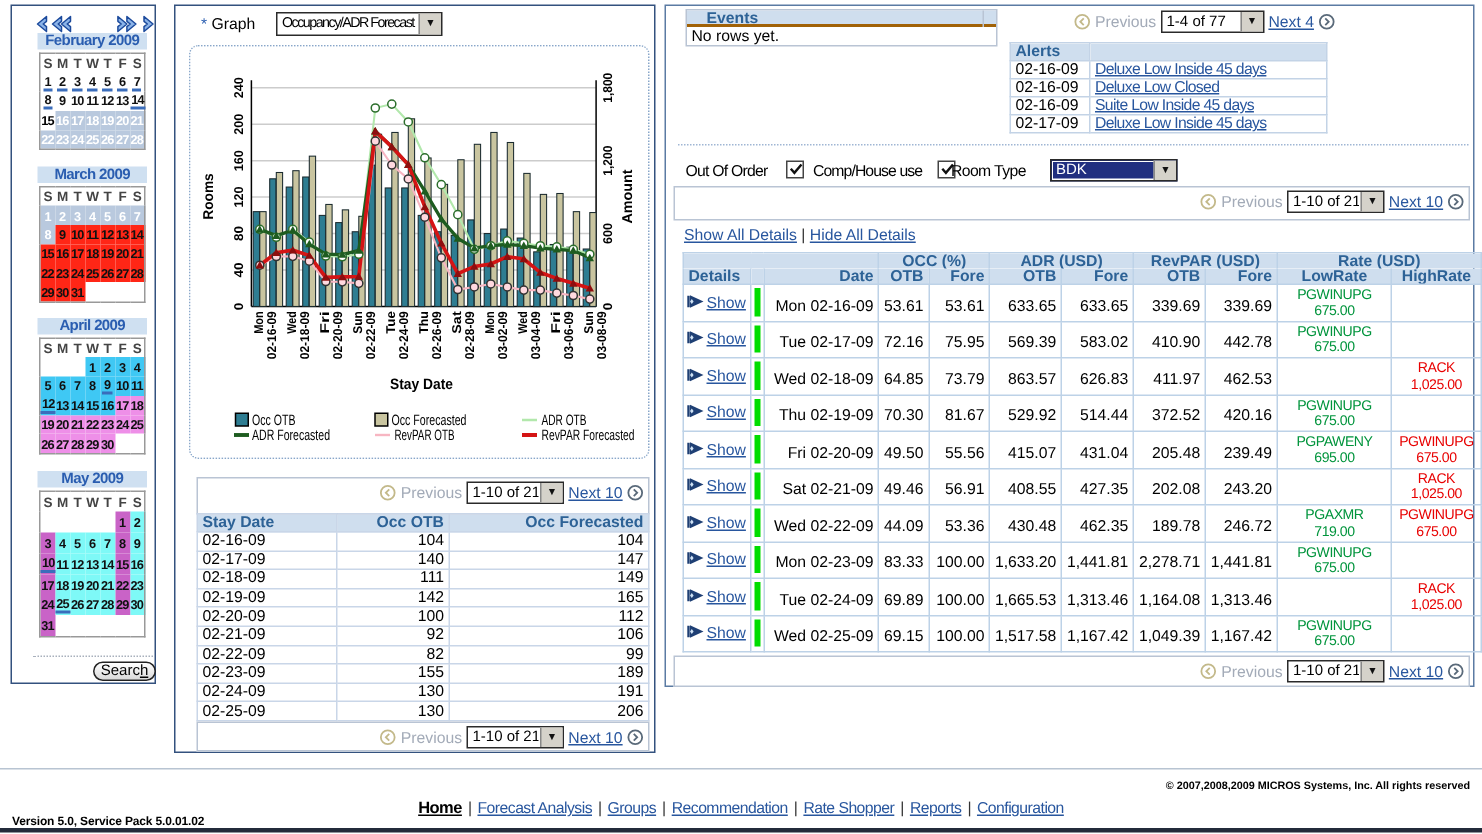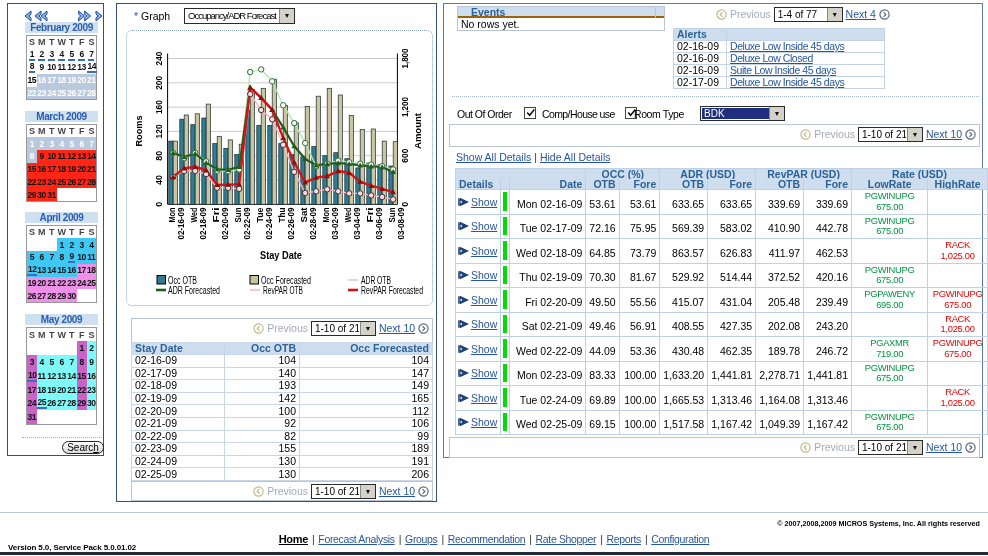--- a/index.html
+++ b/index.html
@@ -561,21 +561,21 @@
         <td class="rt">104</td>
         <td class="rt">104</td>
       </tr>
       <tr class="mr" style="height:12.6px">
         <td class="lt">02-17-09</td>
         <td class="rt">140</td>
         <td class="rt">147</td>
       </tr>
       <tr class="mr" style="height:12.6px">
         <td class="lt">02-18-09</td>
-        <td class="rt">193</td>
+        <td class="rt">111</td>
         <td class="rt">149</td>
       </tr>
       <tr class="mr" style="height:12.6px">
         <td class="lt">02-19-09</td>
         <td class="rt">142</td>
         <td class="rt">165</td>
       </tr>
       <tr class="mr" style="height:12.6px">
         <td class="lt">02-20-09</td>
         <td class="rt">100</td>

